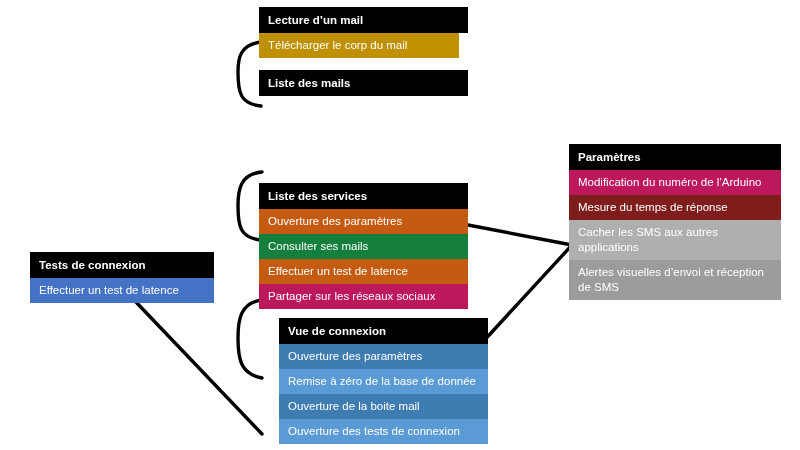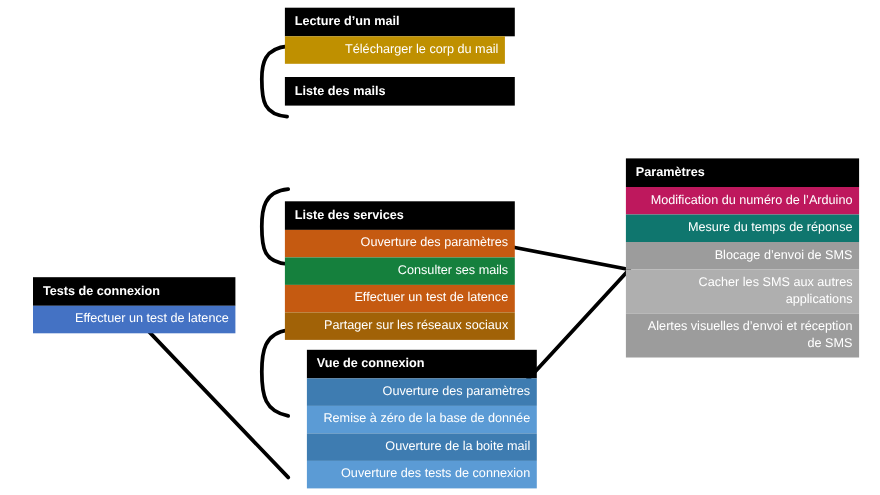--- a/index.html
+++ b/index.html
@@ -27,21 +27,20 @@
     color: #ffffff;
     font-weight: bold;
     font-size: 11.5px;
     line-height: 14px;
     padding: 6px 0 6px 9px;
     box-sizing: border-box;
     white-space: nowrap;
   }
   .rows {
     display: block;
-    text-align: right;
   }
   .row {
     color: #ffffff;
     font-size: 11.5px;
     line-height: 15px;
     padding: 5px 6px 5px 9px;
     box-sizing: border-box;
     white-space: normal;
   }
   .row.nowrap {
@@ -96,21 +95,21 @@
   <div class="group" id="grp-liste-mails">
     <div class="group-header">Liste des mails</div>
   </div>
 
   <div class="group" id="grp-liste-serv">
     <div class="group-header">Liste des services</div>
     <div class="rows">
       <div class="row nowrap" style="background:#C55A11">Ouverture des paramètres</div>
       <div class="row nowrap" style="background:#15803d">Consulter ses mails</div>
       <div class="row nowrap" style="background:#C55A11">Effectuer un test de latence</div>
-      <div class="row nowrap" style="background:#a16207">Partager sur les réseaux sociaux</div>
+      <div class="row nowrap" style="background:#be185d">Partager sur les réseaux sociaux</div>
     </div>
   </div>
 
   <div class="group" id="grp-vue-conn">
     <div class="group-header">Vue de connexion</div>
     <div class="rows">
       <div class="row nowrap" style="background:#3E7CB1">Ouverture des paramètres</div>
       <div class="row nowrap" style="background:#5B9BD5">Remise à zéro de la base de donnée</div>
       <div class="row nowrap" style="background:#3E7CB1">Ouverture de la boite mail</div>
       <div class="row nowrap" style="background:#5B9BD5">Ouverture des tests de connexion</div>
@@ -121,20 +120,19 @@
     <div class="group-header">Tests de connexion</div>
     <div class="rows">
       <div class="row nowrap" style="background:#4472C4">Effectuer un test de latence</div>
     </div>
   </div>
 
   <div class="group" id="grp-parametres">
     <div class="group-header">Paramètres</div>
     <div class="rows">
       <div class="row" style="background:#be185d">Modification du numéro de l’Arduino</div>
-      <div class="row nowrap" style="background:#0f766e">Mesure du temps de réponse</div>
-      <div class="row nowrap" style="background:#9C9C9C">Blocage d’envoi de SMS</div>
+      <div class="row nowrap" style="background:#7f1d1d">Mesure du temps de réponse</div>
       <div class="row" style="background:#AFAFAF">Cacher les SMS aux autres applications</div>
       <div class="row" style="background:#9C9C9C">Alertes visuelles d’envoi et réception de SMS</div>
     </div>
   </div>
 
 </div>
 
 </body></html>

